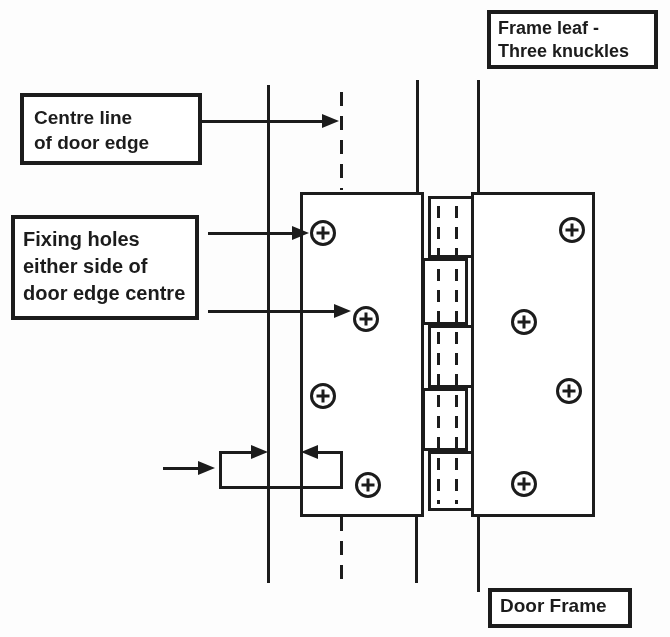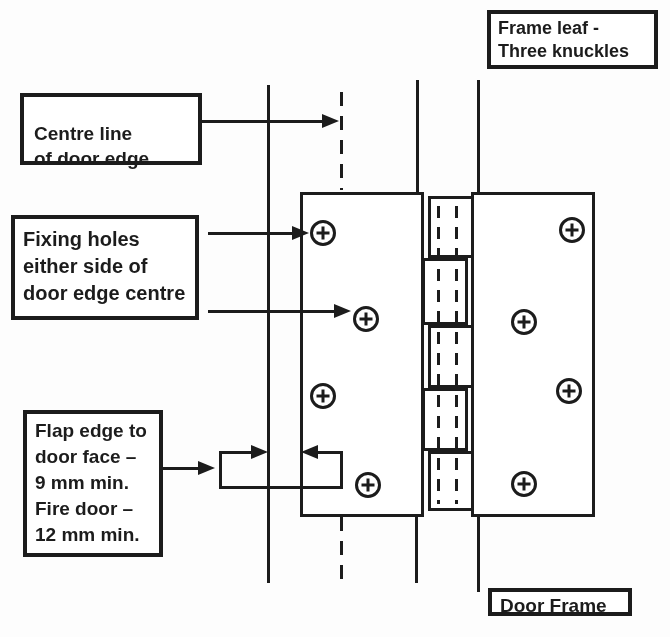--- a/index.html
+++ b/index.html
@@ -86,25 +86,20 @@
   <div class="vline" style="left:219px; top:451px; height:38px;"></div>
   <div class="hline" style="left:219px; top:451px; width:34px;"></div>
   <div class="ahead-r" style="left:251px; top:445px;"></div>
   <div class="hline" style="left:219px; top:486px; width:124px;"></div>
   <div class="vline" style="left:340px; top:451px; height:38px;"></div>
   <div class="hline" style="left:317px; top:451px; width:26px;"></div>
   <div class="ahead-l" style="left:301px; top:445px;"></div>
 
   <div class="lblbox" style="left:487px; top:10px; width:171px; height:59px; font-size:18px; line-height:23px; padding:3px 7px;">Frame leaf -
 Three knuckles</div>
-  <div class="lblbox" style="left:20px; top:93px; width:182px; height:72px; font-size:19px; line-height:25px; padding:24px 10px;">Centre line
+  <div class="lblbox" style="left:20px; top:93px; width:182px; height:72px; font-size:19px; line-height:25px; padding:8px 10px;">Centre line
 of door edge</div>
   <div class="lblbox" style="left:11px; top:215px; width:188px; height:105px; font-size:20px; line-height:27px; padding:7px 8px;">Fixing holes
 either side of
 door edge centre</div>
-  <div class="lblbox" style="left:23px; top:410px; width:140px; height:147px; font-size:19px; line-height:26px; padding:4px 8px;">Flap edge to
-door face –
-9 mm min.
-Fire door –
-12 mm min.</div>
-  <div class="lblbox" style="left:488px; top:588px; width:144px; height:28px; font-size:19px; line-height:26px; padding:1px 8px;">Door Frame</div>
+  <div class="lblbox" style="left:488px; top:588px; width:144px; height:40px; font-size:19px; line-height:26px; padding:1px 8px;">Door Frame</div>
 
 </div>
 
 </body></html>

